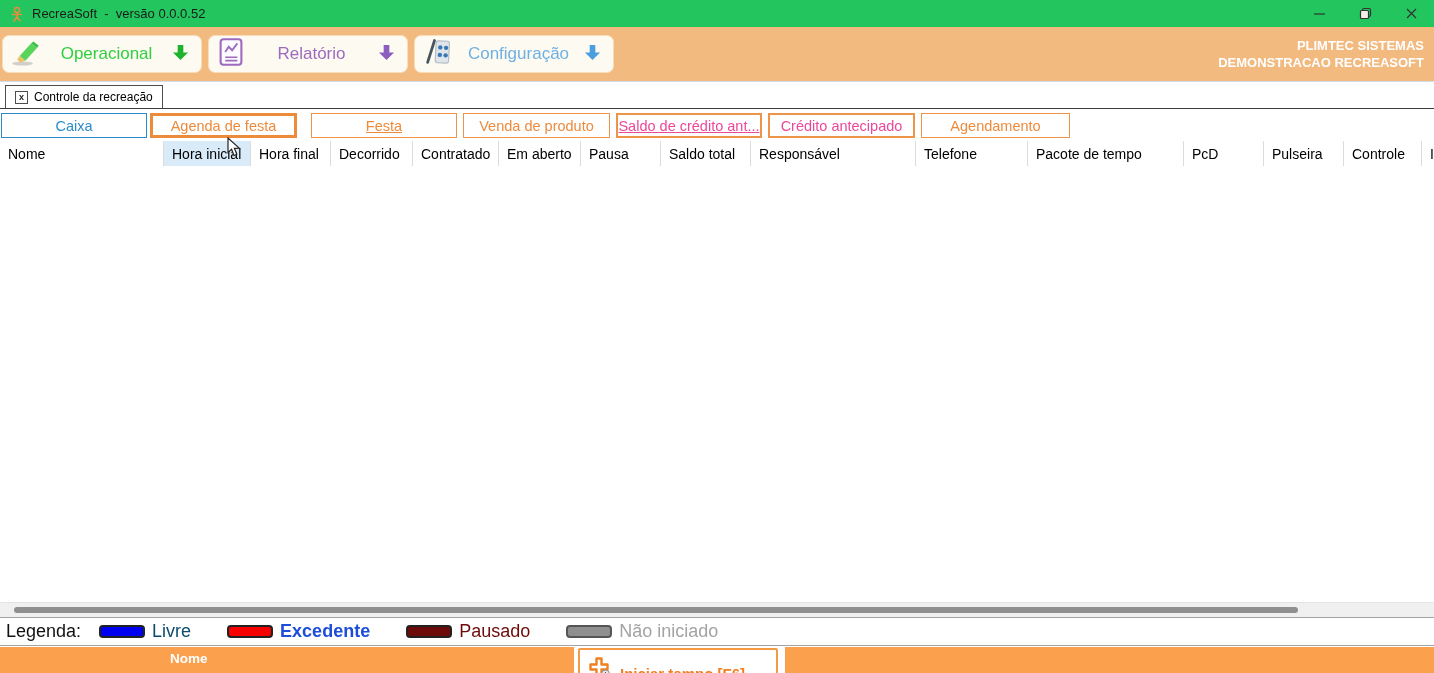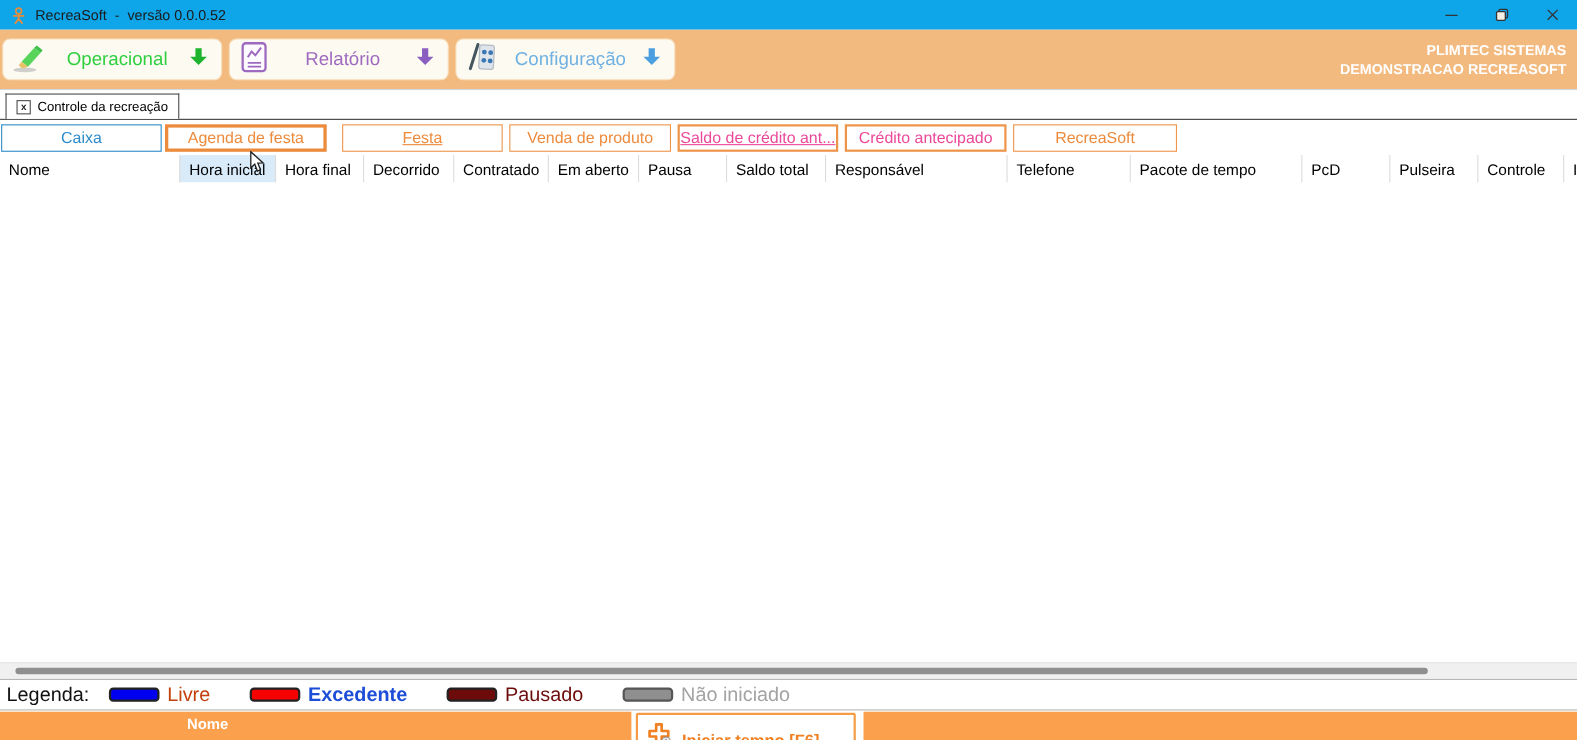--- a/index.html
+++ b/index.html
@@ -1,21 +1,21 @@
 <!DOCTYPE html>
 <html><head>
 <meta charset="utf-8">
 <style>
   * { margin:0; padding:0; box-sizing:border-box; }
   html,body { width:1434px; height:673px; overflow:hidden; }
   body { font-family:"Liberation Sans", sans-serif; background:#fff; }
   .app { position:relative; width:1434px; height:673px; display:flex; flex-direction:column; background:#fff; }
 
   
-  .titlebar { height:27px; flex:none; background:#0ea5e9; display:flex; align-items:center; padding-left:8px; }
+  .titlebar { height:27px; flex:none; background:#22c55e; display:flex; align-items:center; padding-left:8px; }
   .titlebar .app-icon { width:18px; height:18px; margin-right:6px; display:flex; align-items:center; justify-content:center; }
   .titlebar .title { font-size:13px; color:#1b1b1b; white-space:pre; }
   .wincontrols { margin-left:auto; display:flex; height:100%; }
   .winbtn { width:46px; height:100%; display:flex; align-items:center; justify-content:center; cursor:default; }
 
   
   .toolbar { height:55px; flex:none; background:#f3ba80; display:flex; align-items:center; padding-left:2px; border-bottom:1px solid #cfdce9; }
   .menu-btn { width:200px; height:38px; margin-right:6px; background:#fdfaf1; border:1px solid #f7ddba; border-radius:7px; display:flex; align-items:center; padding:0 12px 0 8px; }
   .menu-btn .mlabel { flex:1; text-align:center; font-size:17px; }
   .menu-btn.m-operacional .mlabel { color:#2fcf3f; }
@@ -48,21 +48,21 @@
 
   
   .hscroll { height:15px; flex:none; background:#f0f0f0; border-top:1px solid #e4e4e4; position:relative; }
   .hthumb { position:absolute; left:14px; top:4px; width:1284px; height:6px; background:#8f8f8f; border-radius:3px; }
 
   
   .legend { height:29px; flex:none; background:#fff; border-top:1px solid #a3a3a3; border-bottom:1px solid #a3a3a3; display:flex; align-items:center; padding-left:6px; font-size:18px; }
   .legend .ltitle { color:#111; margin-right:18px; }
   .litem { display:flex; align-items:center; gap:7px; margin-right:36px; }
   .swatch { width:46px; height:13px; border:2px solid #222; border-radius:4px; }
-  .sw-livre { background:#0000f0; } .lt-livre { color:#c2410c; }
+  .sw-livre { background:#0000f0; } .lt-livre { color:#0c4a6e; }
   .sw-excedente { background:#f60000; } .lt-excedente { color:#1d4ed8;font-weight:bold; }
   .sw-pausado { background:#6d0b0b; } .lt-pausado { color:#6d0b0b; }
   .sw-nao { background:#8f8f8f; border-color:#555; } .lt-nao { color:#a3a3a3; }
 
   
   .bottombar { height:27px; flex:none; position:relative; background:#fff; overflow:hidden; }
   .bseg { position:absolute; top:1px; bottom:0; background:#fba14e; }
   .bseg.left { left:0; width:574px; }
   .bseg.right { left:785px; right:0; }
   .bname { position:absolute; left:170px; top:5px; color:#fff; font-weight:bold; font-size:13.5px; }
@@ -172,21 +172,21 @@
     </div>
   </div>
 
   <div class="viewtabs">
     <div class="vtab t-blue">Caixa</div>
     <div class="vtab t-sel">Agenda de festa</div>
     <div class="vtab t-n1 w146">Festa</div>
     <div class="vtab t-n1 w147">Venda de produto</div>
     <div class="vtab t-n2 w146">Saldo de crédito ant...</div>
     <div class="vtab t-n2 w147">Crédito antecipado</div>
-    <div class="vtab t-n1 w149">RecreaSoft</div>
+    <div class="vtab t-n1 w149">Agendamento</div>
   </div>
 
   <div class="gridheader">
     <div class="th" style="width:163px">Nome</div>
     <div class="th hovered" style="width:87px">Hora inicial</div>
     <div class="th" style="width:80px">Hora final</div>
     <div class="th" style="width:82px">Decorrido</div>
     <div class="th" style="width:86px">Contratado</div>
     <div class="th" style="width:82px">Em aberto</div>
     <div class="th" style="width:80px">Pausa</div>

